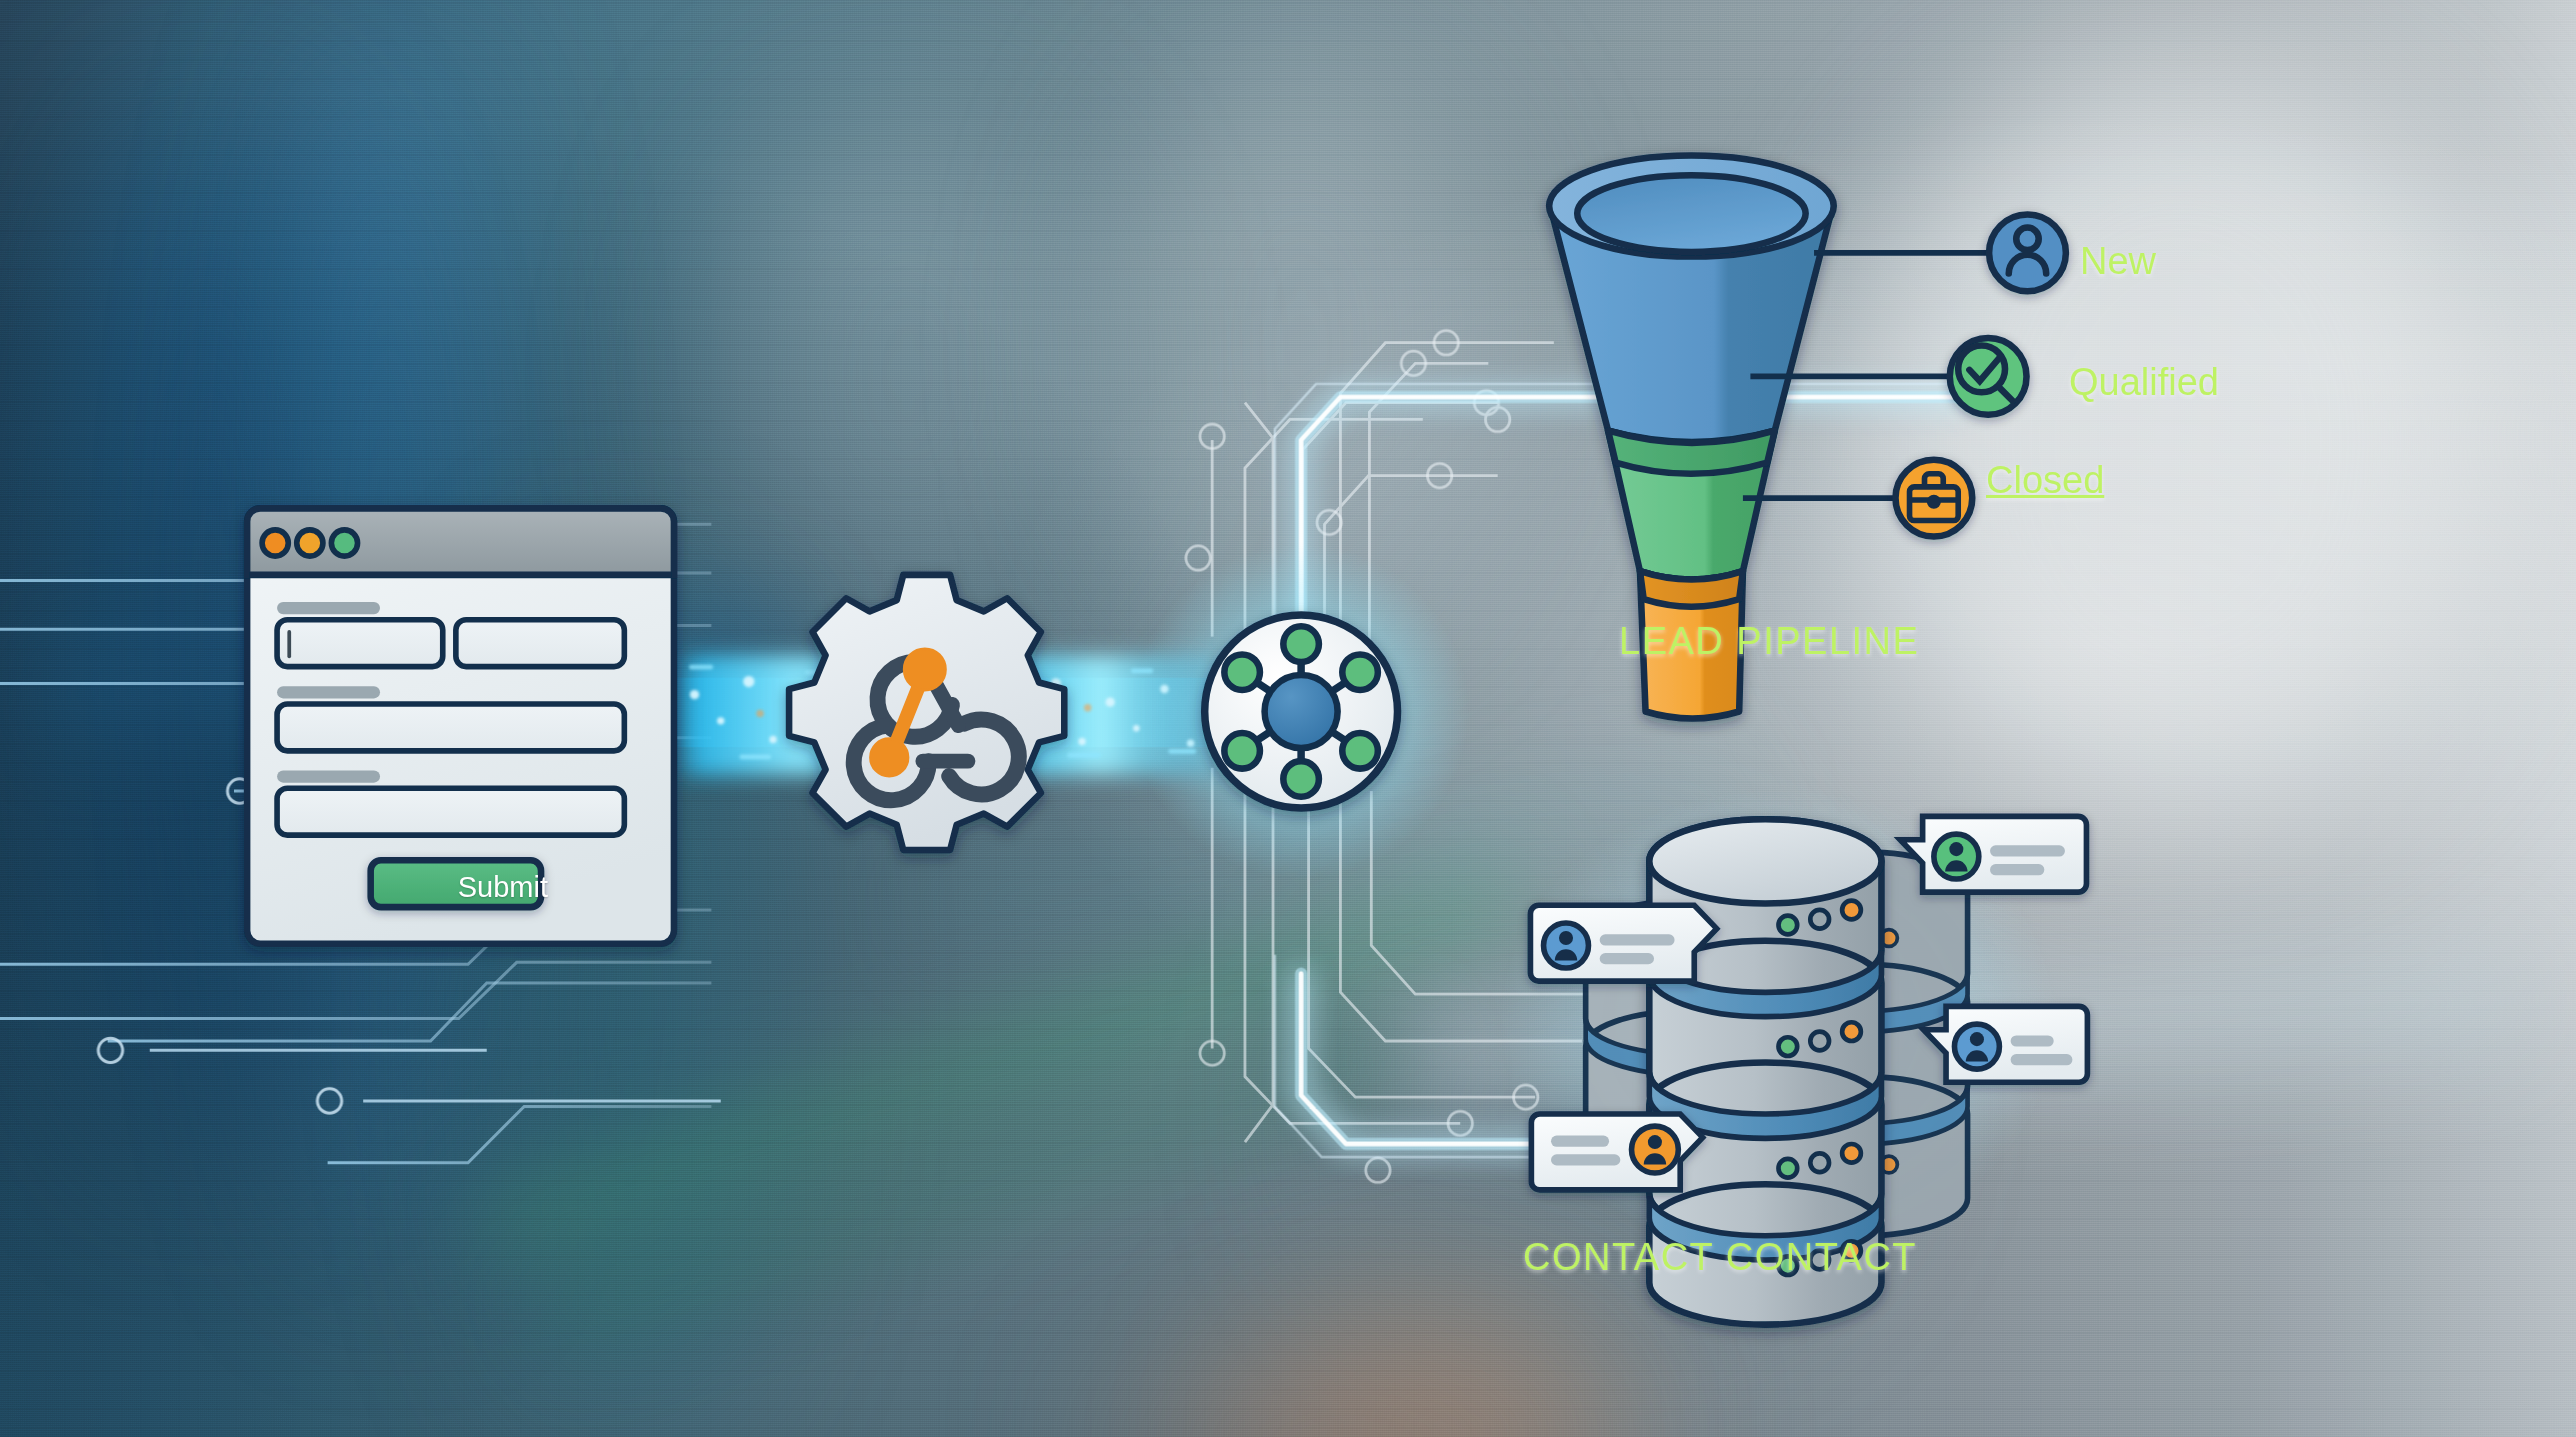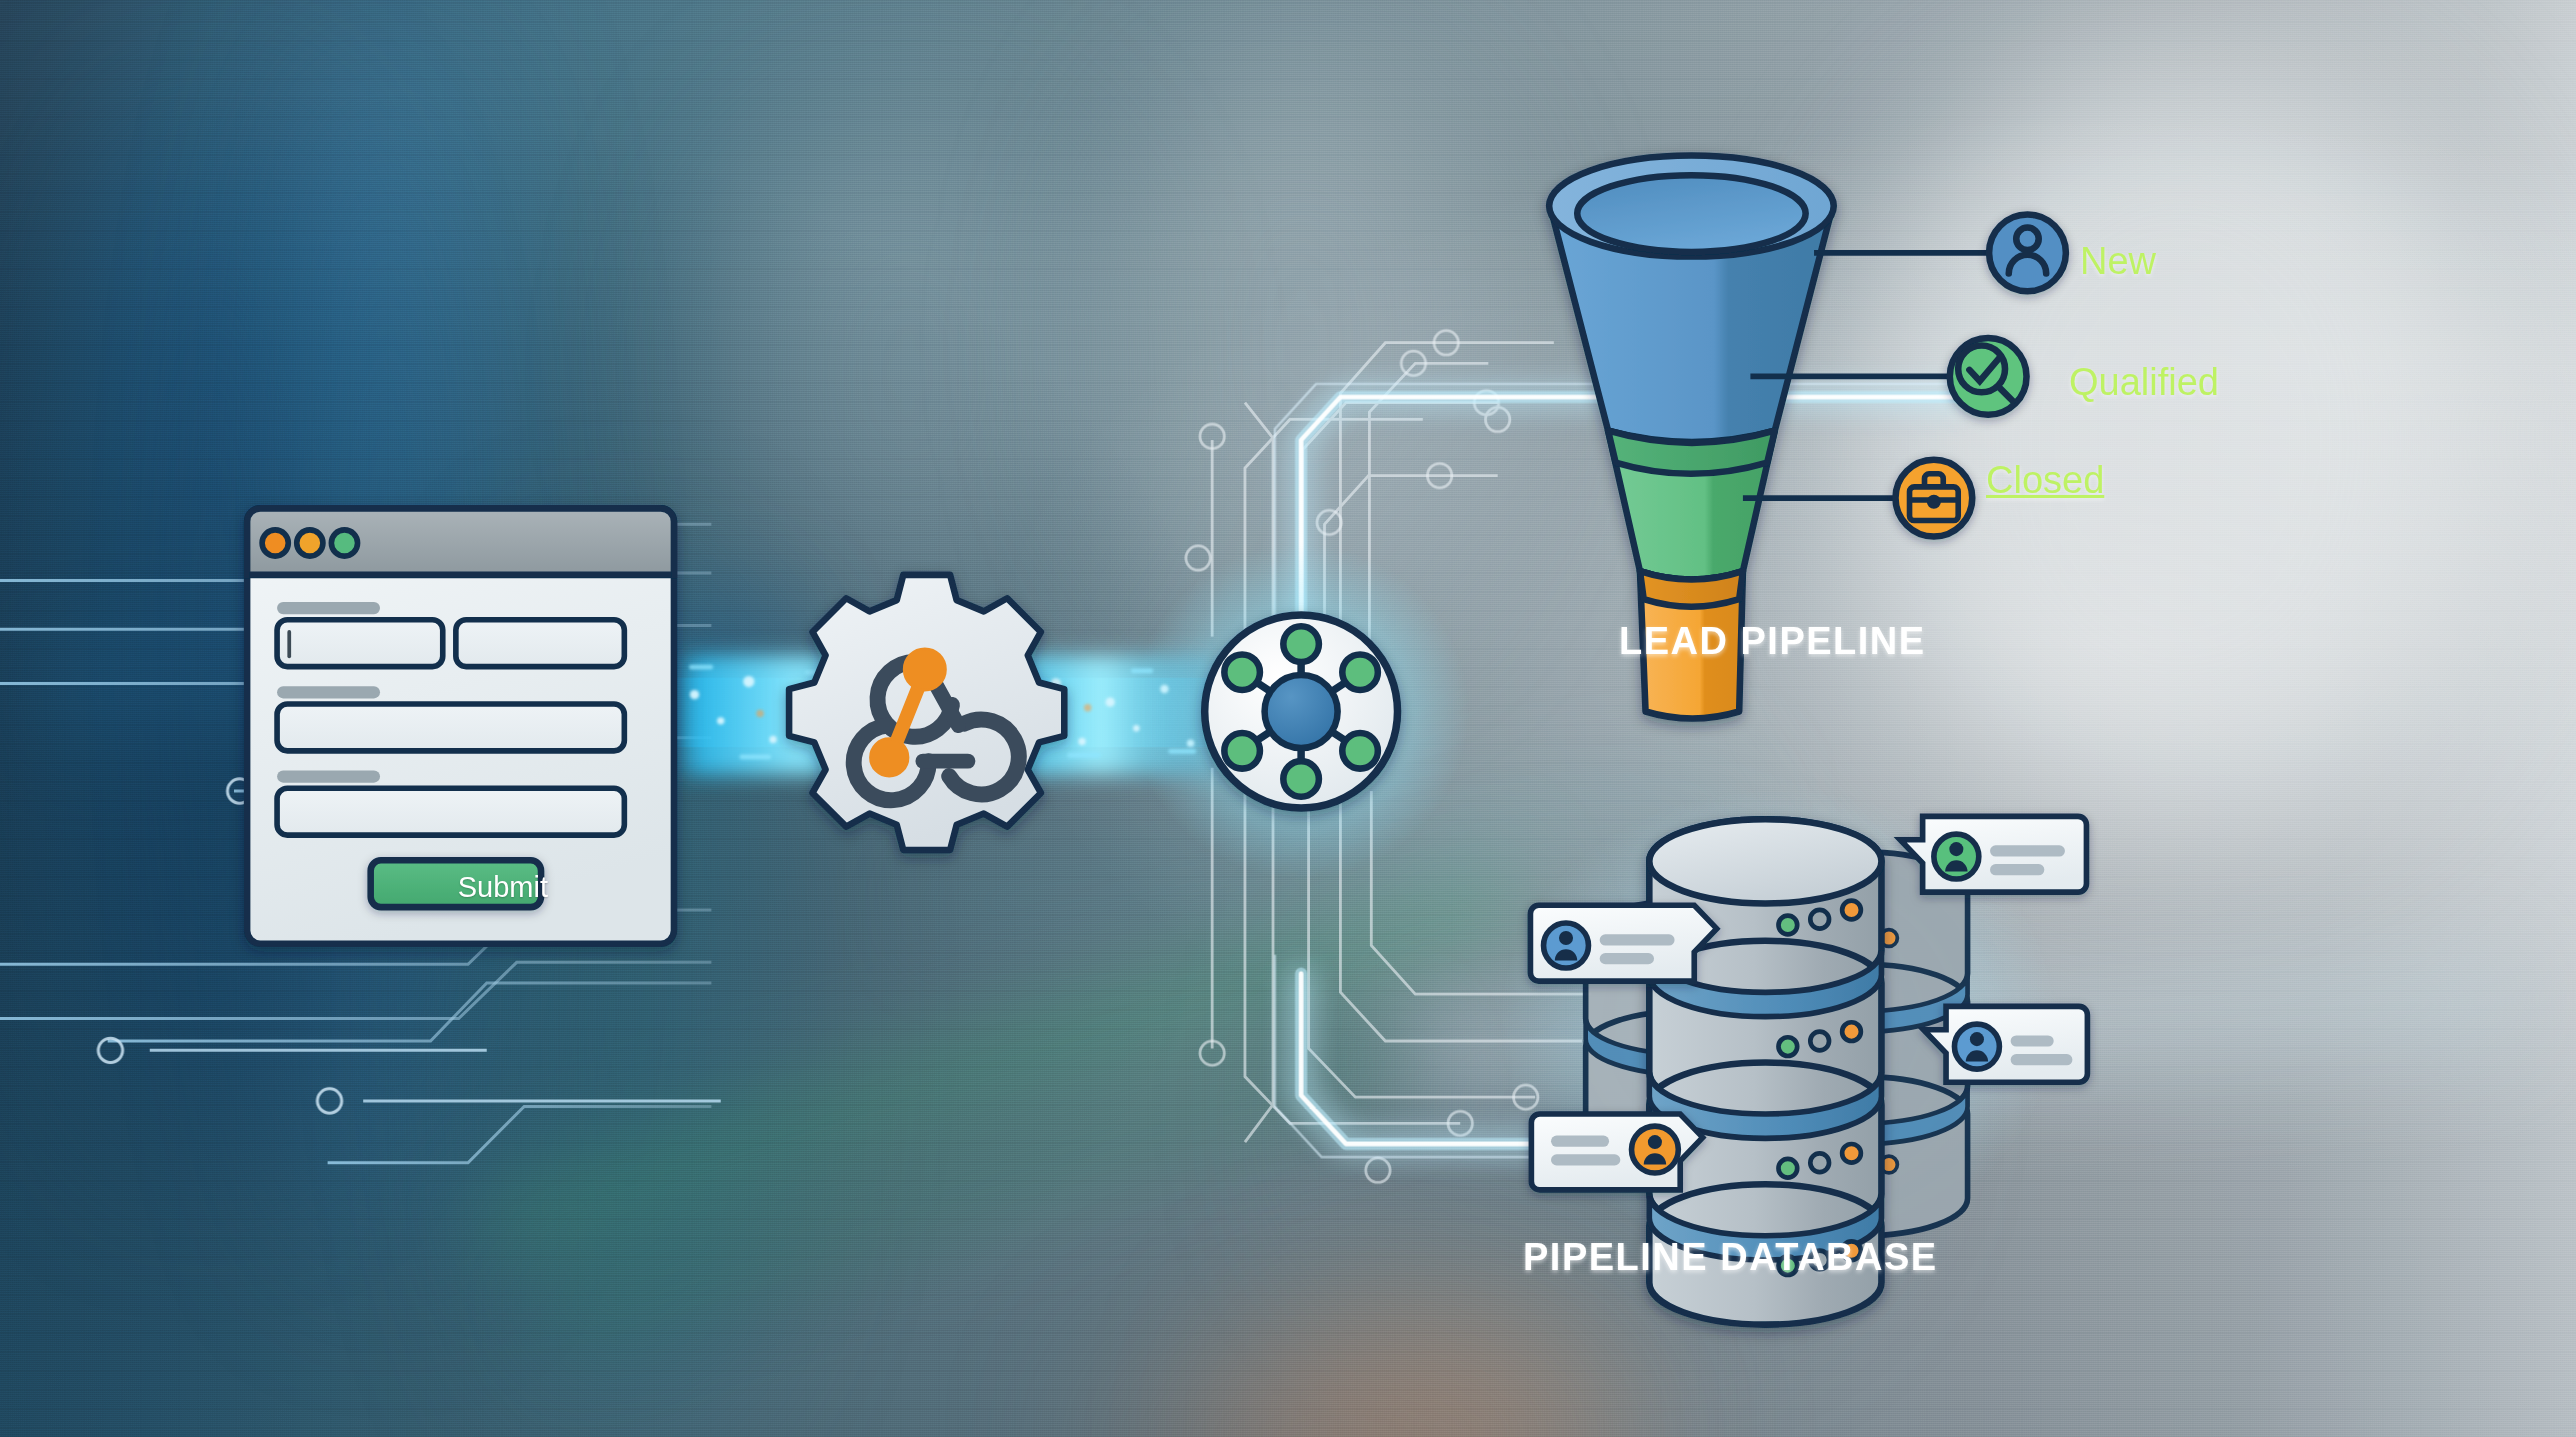--- a/index.html
+++ b/index.html
@@ -34,22 +34,22 @@
       repeating-linear-gradient(90deg, rgba(255,255,255,.6) 0 0.9px, rgba(0,0,0,.6) 0.9px 1.9px);
   }
 
   
   .layer{ position:absolute; inset:0; width:2576px; height:1438px; }
 
   
   .cap{
     position:absolute;
     font-family:"Liberation Sans", sans-serif;
-    font-weight:bold;
-    color:#ffffff;
+    font-weight:normal;
+    color:#bef264;
     letter-spacing:1.1px;
     text-shadow:0 1.9px 4.7px rgba(255,255,255,.55);
     white-space:nowrap;
   }
   #cap-lead{ left:1619px; top:620px; font-size:38px; letter-spacing:1.5px;}
   #cap-db{ left:1523px; top:1236px; font-size:38px; letter-spacing:1.5px;}
 
   .legend-label{
     position:absolute;
     font-family:"Liberation Sans", sans-serif;
@@ -644,20 +644,20 @@
       </g>
       <circle cx="1768" cy="1228" r="25" fill="#F29A2E" stroke="#122F4C" stroke-width="6"></circle>
       <g fill="#132E4A">
         <circle cx="1768" cy="1220" r="7.5"></circle>
         <path d="M1756 1244 a12 12 0 0 1 24 0 z"></path>
       </g>
     </g>
   </svg>
 
   <div class="cap" id="cap-lead">LEAD PIPELINE</div>
-  <div class="cap" id="cap-db">PIPELINE DATABASE</div>
+  <div class="cap" id="cap-db">CONTACT CONTACT</div>
 
   <div class="legend-label" id="lg0">New</div>
   <div class="legend-label" id="lg1">Qualified</div>
   <div class="legend-label" id="lg2">Closed</div>
 
 </div>
 
 
 </body></html>

